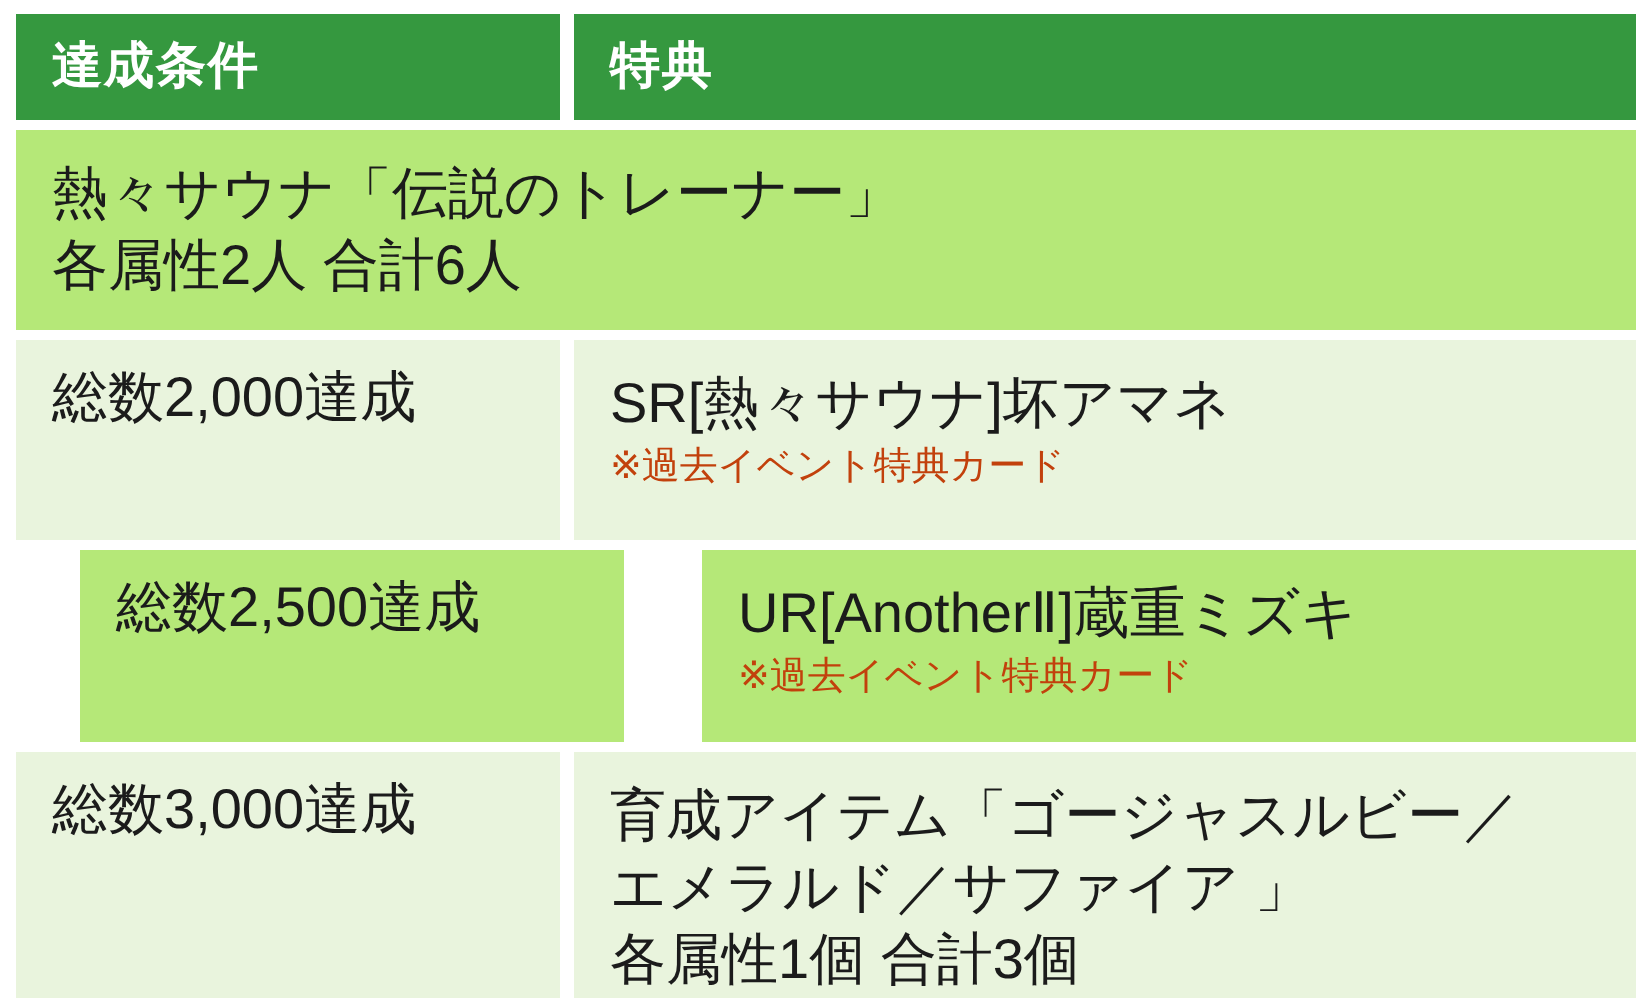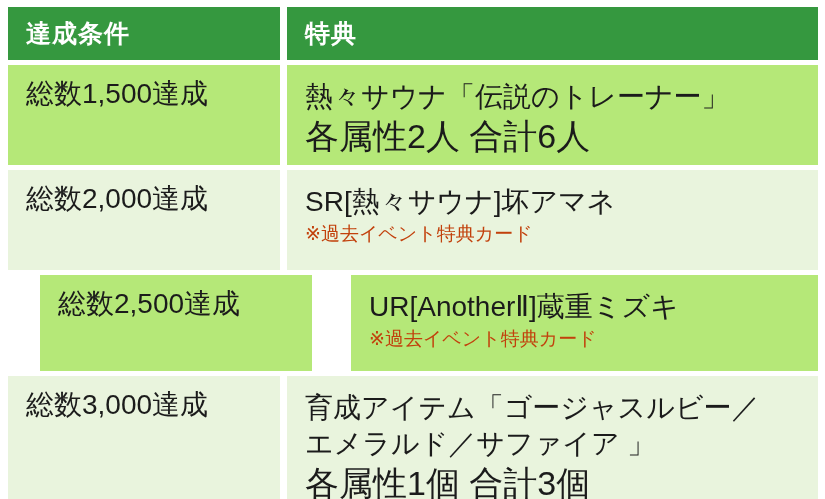--- a/index.html
+++ b/index.html
@@ -91,44 +91,41 @@
     white-space: pre-line;
   }
   .ben-note {
     font-size: 19px;
     color: #c2410c;
     line-height: 1.3;
     margin-top: 2px;
     white-space: pre-line;
   }
   .ben-sub {
-    font-size: 34px;
+    font-size: 28px;
     color: #1b1b1b;
     line-height: 1.28;
     white-space: pre-line;
   }
 </style>
 </head>
 <body>
 
 <div class="table-wrap">
 
   <div class="row row-header">
     <div class="cell-cond">
       <span class="hdr-text">達成条件</span>
     </div>
     <div class="cell-benefit">
       <span class="hdr-text">特典</span>
     </div>
   </div>
 
   <div class="row row-body alt-dark r1">
-    <div class="cell-cond">
-      <div class="cond-text">総数1,500達成</div>
-    </div>
     <div class="cell-benefit">
       <div class="ben-main">熱々サウナ「伝説のトレーナー」</div>
       <div class="ben-sub">各属性2人 合計6人</div>
 
     </div>
   </div>
 
   <div class="row row-body alt-light r2">
     <div class="cell-cond">
       <div class="cond-text">総数2,000達成</div>

